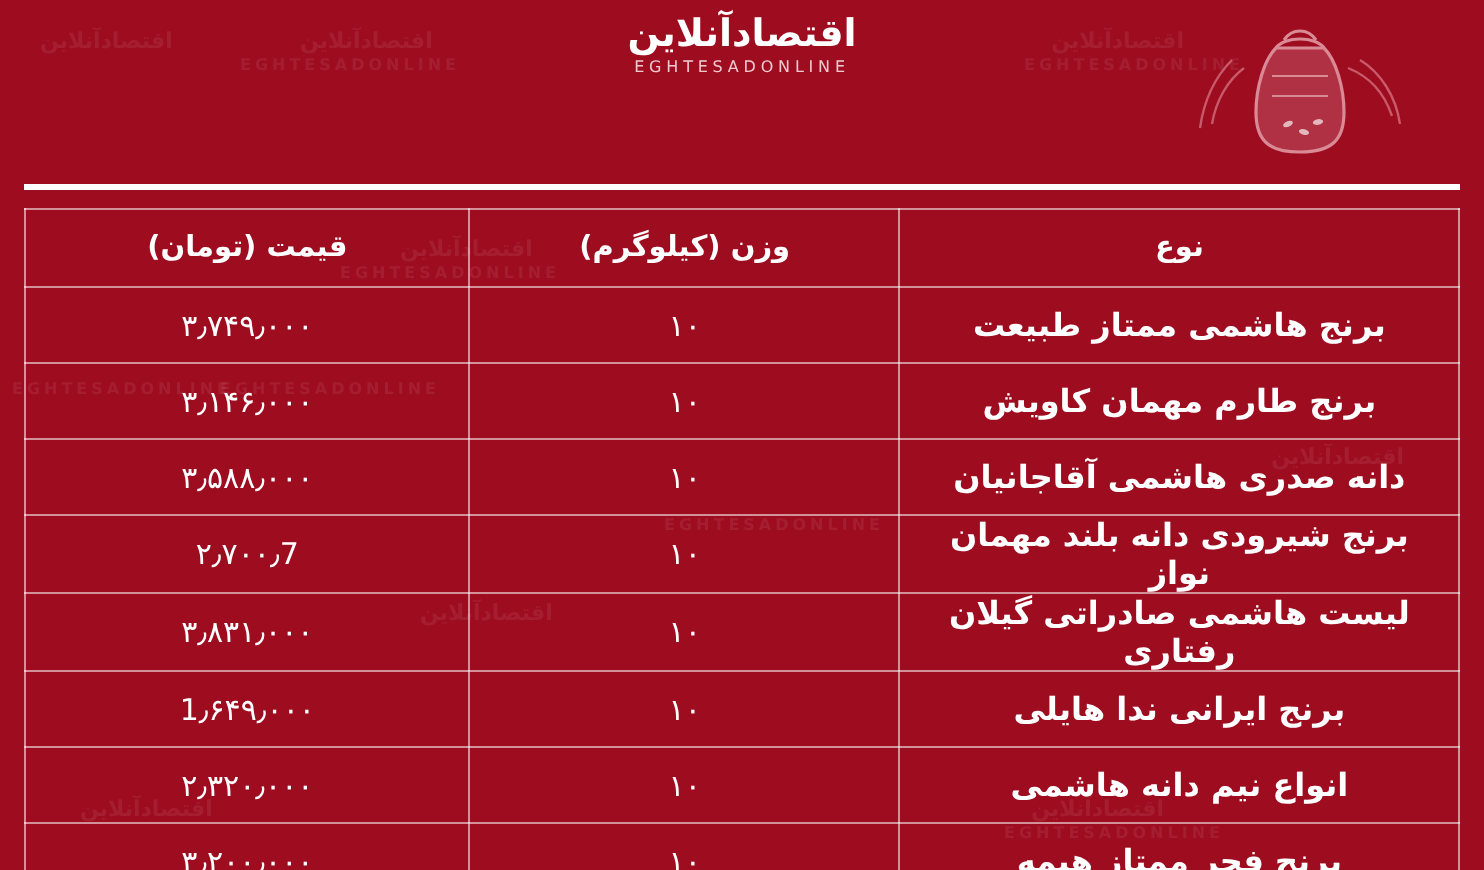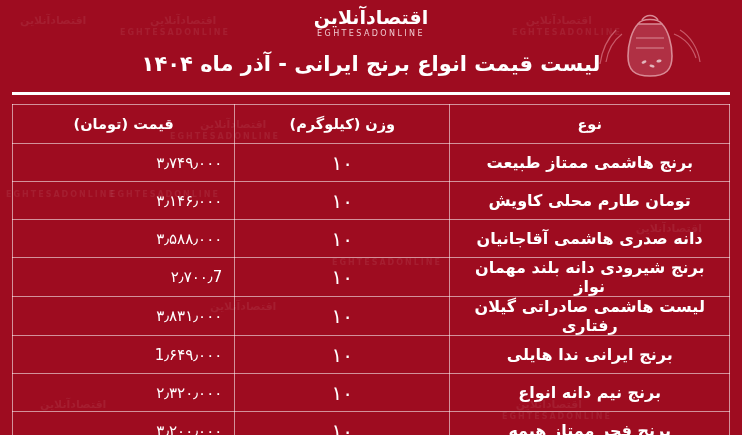--- a/index.html
+++ b/index.html
@@ -110,39 +110,38 @@
     table-layout: fixed;
     color: #ffffff;
   }
   table.price-table th,
   table.price-table td {
     border: 1px solid rgba(255,255,255,0.55);
     height: 37px;
     text-align: center;
     vertical-align: middle;
     font-size: 14.5px;
-    padding: 0 12px;
+    padding: 0 22px;
   }
   table.price-table thead th {
     font-weight: bold;
     font-size: 14.5px;
     height: 38px;
   }
   table.price-table td.name {
     font-weight: bold;
     font-size: 16px;
   }
   table.price-table td.weight {
-    font-size: 20px;
+    font-size: 15px;
     letter-spacing: 1px;
   }
   table.price-table td.price {
     font-size: 15px;
     letter-spacing: 0.5px;
-    text-align: right;
   }
   col.c-name { width: 39%; }
   col.c-weight { width: 30%; }
   col.c-price { width: 31%; }
 </style>
 </head>
 <body>
 
 <div class="page">
 
@@ -185,21 +184,20 @@
           <ellipse cx="67" cy="57" rx="2.6" ry="1.4" transform="rotate(-10 67 57)"></ellipse>
         </g>
       </svg>
     </div>
 
     <div class="logo-block">
       <span class="logo-mark">اقتصادآنلاین</span>
       <span class="logo-sub">EGHTESADONLINE</span>
     </div>
 
-    <div class="headline">لیست قیمت انواع برنج ایرانی - آذر ماه ۱۴۰۴</div>
     <div class="rule"></div>
   </div>
 
   <div class="table-wrap">
     <table class="price-table">
       <colgroup>
         <col class="c-name">
         <col class="c-weight">
         <col class="c-price">
       </colgroup>
@@ -210,21 +208,21 @@
           <th>قیمت (تومان)</th>
         </tr>
       </thead>
       <tbody>
         <tr>
           <td class="name">برنج هاشمی ممتاز طبیعت</td>
           <td class="weight">۱۰</td>
           <td class="price">۳٫۷۴۹٫۰۰۰</td>
         </tr>
         <tr>
-          <td class="name">تومان طارم محلی کاویش</td>
+          <td class="name">برنج طارم مهمان کاویش</td>
           <td class="weight">۱۰</td>
           <td class="price">۳٫۱۴۶٫۰۰۰</td>
         </tr>
         <tr>
           <td class="name">دانه صدری هاشمی آقاجانیان</td>
           <td class="weight">۱۰</td>
           <td class="price">۳٫۵۸۸٫۰۰۰</td>
         </tr>
         <tr>
           <td class="name">برنج شیرودی دانه بلند مهمان نواز</td>
@@ -235,21 +233,21 @@
           <td class="name">لیست هاشمی صادراتی گیلان رفتاری</td>
           <td class="weight">۱۰</td>
           <td class="price">۳٫۸۳۱٫۰۰۰</td>
         </tr>
         <tr>
           <td class="name">برنج ایرانی ندا هایلی</td>
           <td class="weight">۱۰</td>
           <td class="price">1٫۶۴۹٫۰۰۰</td>
         </tr>
         <tr>
-          <td class="name">برنج نیم دانه انواع</td>
+          <td class="name">انواع نیم دانه هاشمی</td>
           <td class="weight">۱۰</td>
           <td class="price">۲٫۳۲۰٫۰۰۰</td>
         </tr>
         <tr>
           <td class="name">برنج فجر ممتاز هیمه</td>
           <td class="weight">۱۰</td>
           <td class="price">۳٫۲۰۰٫۰۰۰</td>
         </tr>
       </tbody>
     </table>

